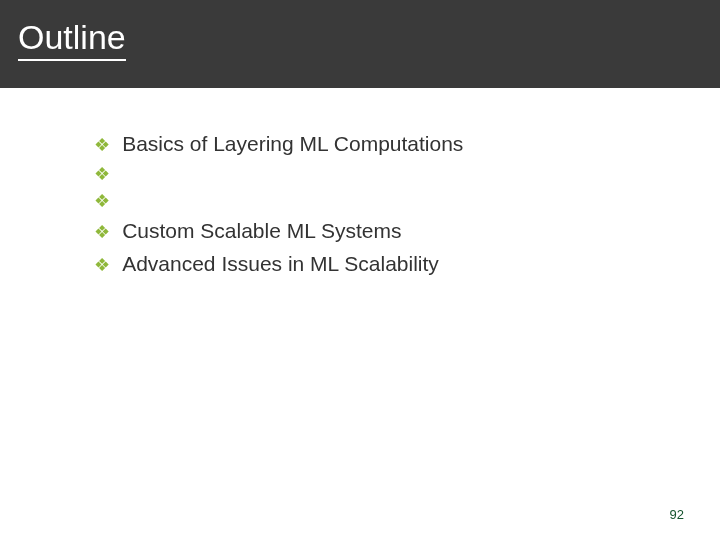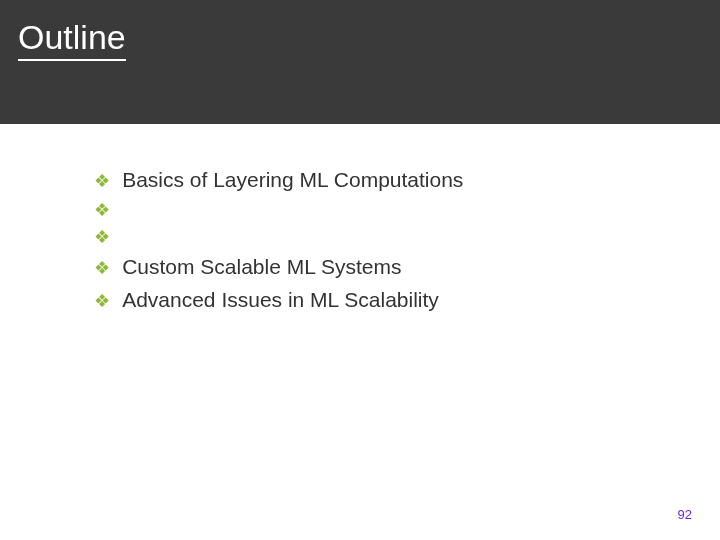--- a/index.html
+++ b/index.html
@@ -1,23 +1,23 @@
 <!DOCTYPE html>
 <html><head>
   <meta charset="utf-8">
   <style>
     * { margin: 0; padding: 0; box-sizing: border-box; }
     body { width: 720px; height: 540px; font-family: Arial, sans-serif; background: #fff; position: relative; }
-    .header { background: #3a3a3a; height: 124px; padding: 18px 0 0 18px; }
+    .header { background: #3a3a3a; height: 88px; padding: 18px 0 0 18px; }
     .title { color: #fff; font-size: 34px; font-weight: 400; display: inline-block; border-bottom: 2px solid #fff; padding-bottom: 2px; }
     .content { padding: 44px 0 0 94px; }
     .list { list-style: none; }
     .list-item { display: flex; align-items: baseline; margin-bottom: 9px; font-size: 21px; color: #333; }
     .bullet { color: #8fb83a; font-size: 18px; margin-right: 12px; line-height: 1; }
-    .page-number { position: absolute; bottom: 18px; right: 28px; font-size: 13px; color: #6d28d9; }
+    .page-number { position: absolute; bottom: 18px; right: 36px; font-size: 13px; color: #14532d; }
   </style>
 </head>
 <body>
 
 <div class="header">
   <span class="title">Outline</span>
 </div>
 
 <div class="content">
   <ul class="list">

